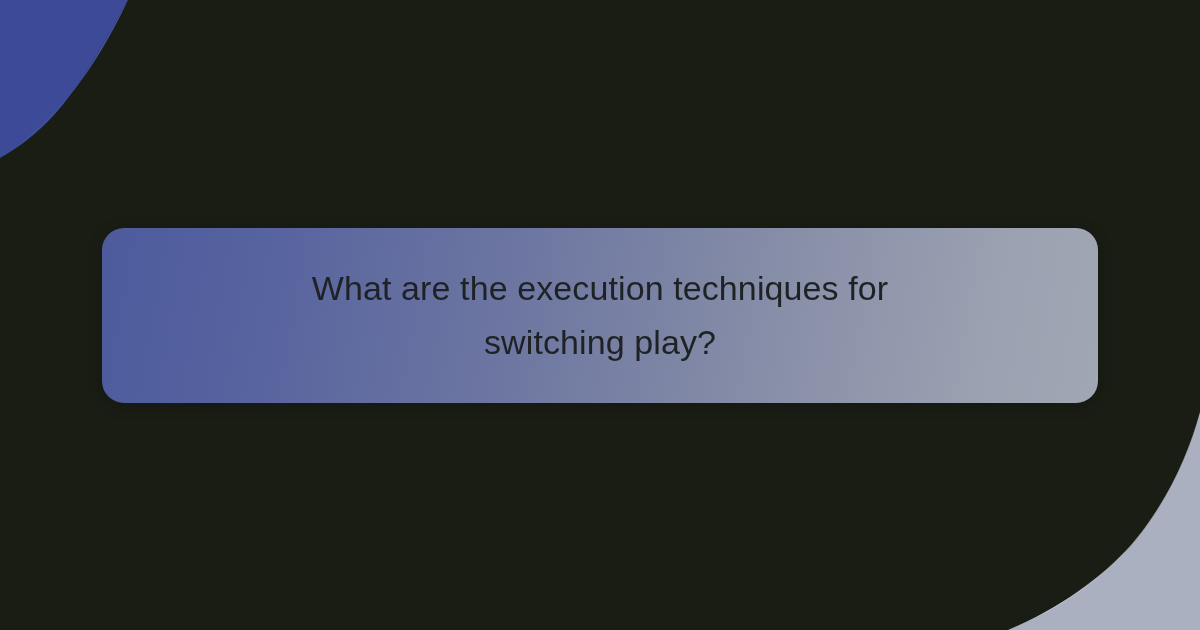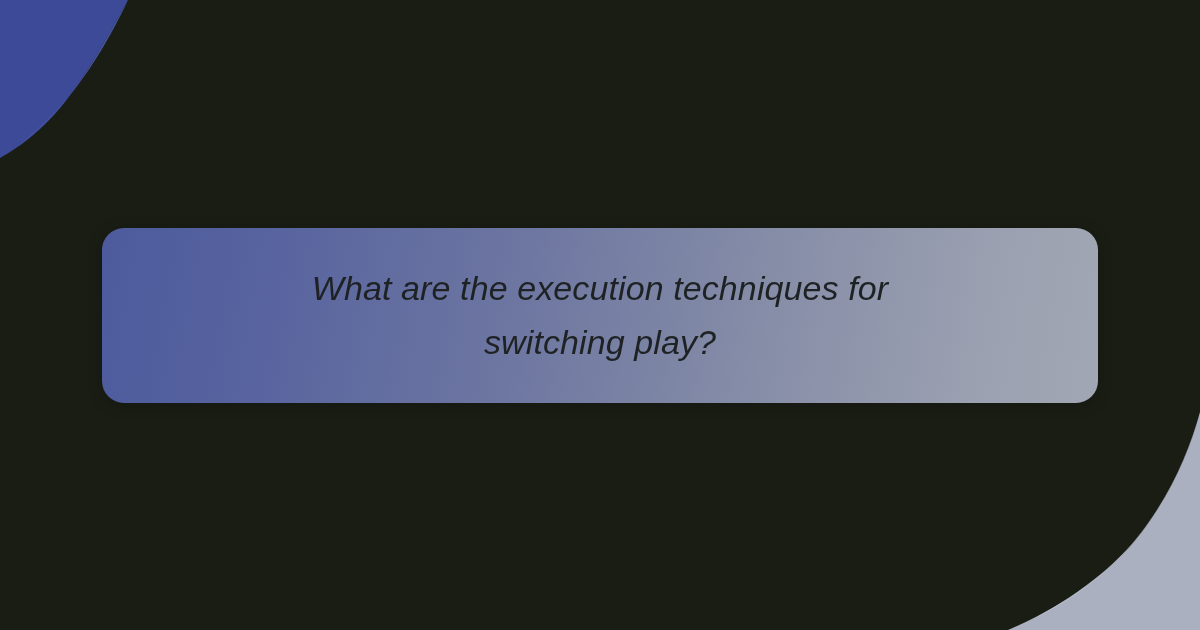--- a/index.html
+++ b/index.html
@@ -153,21 +153,20 @@
   }
 
   .card-text {
     font-size:34px;
     line-height:1.58;
     font-weight:400;
     color:#1e2224;
     text-align:center;
     letter-spacing:0.1px;
     max-width:720px;
-    font-style:italic;
   }
 </style>
 </head>
 <body>
 
 <div id="stage">
 
   <div class="photo">
     <div class="photo-blur">
       <div class="photo-layer ph-base"></div>

